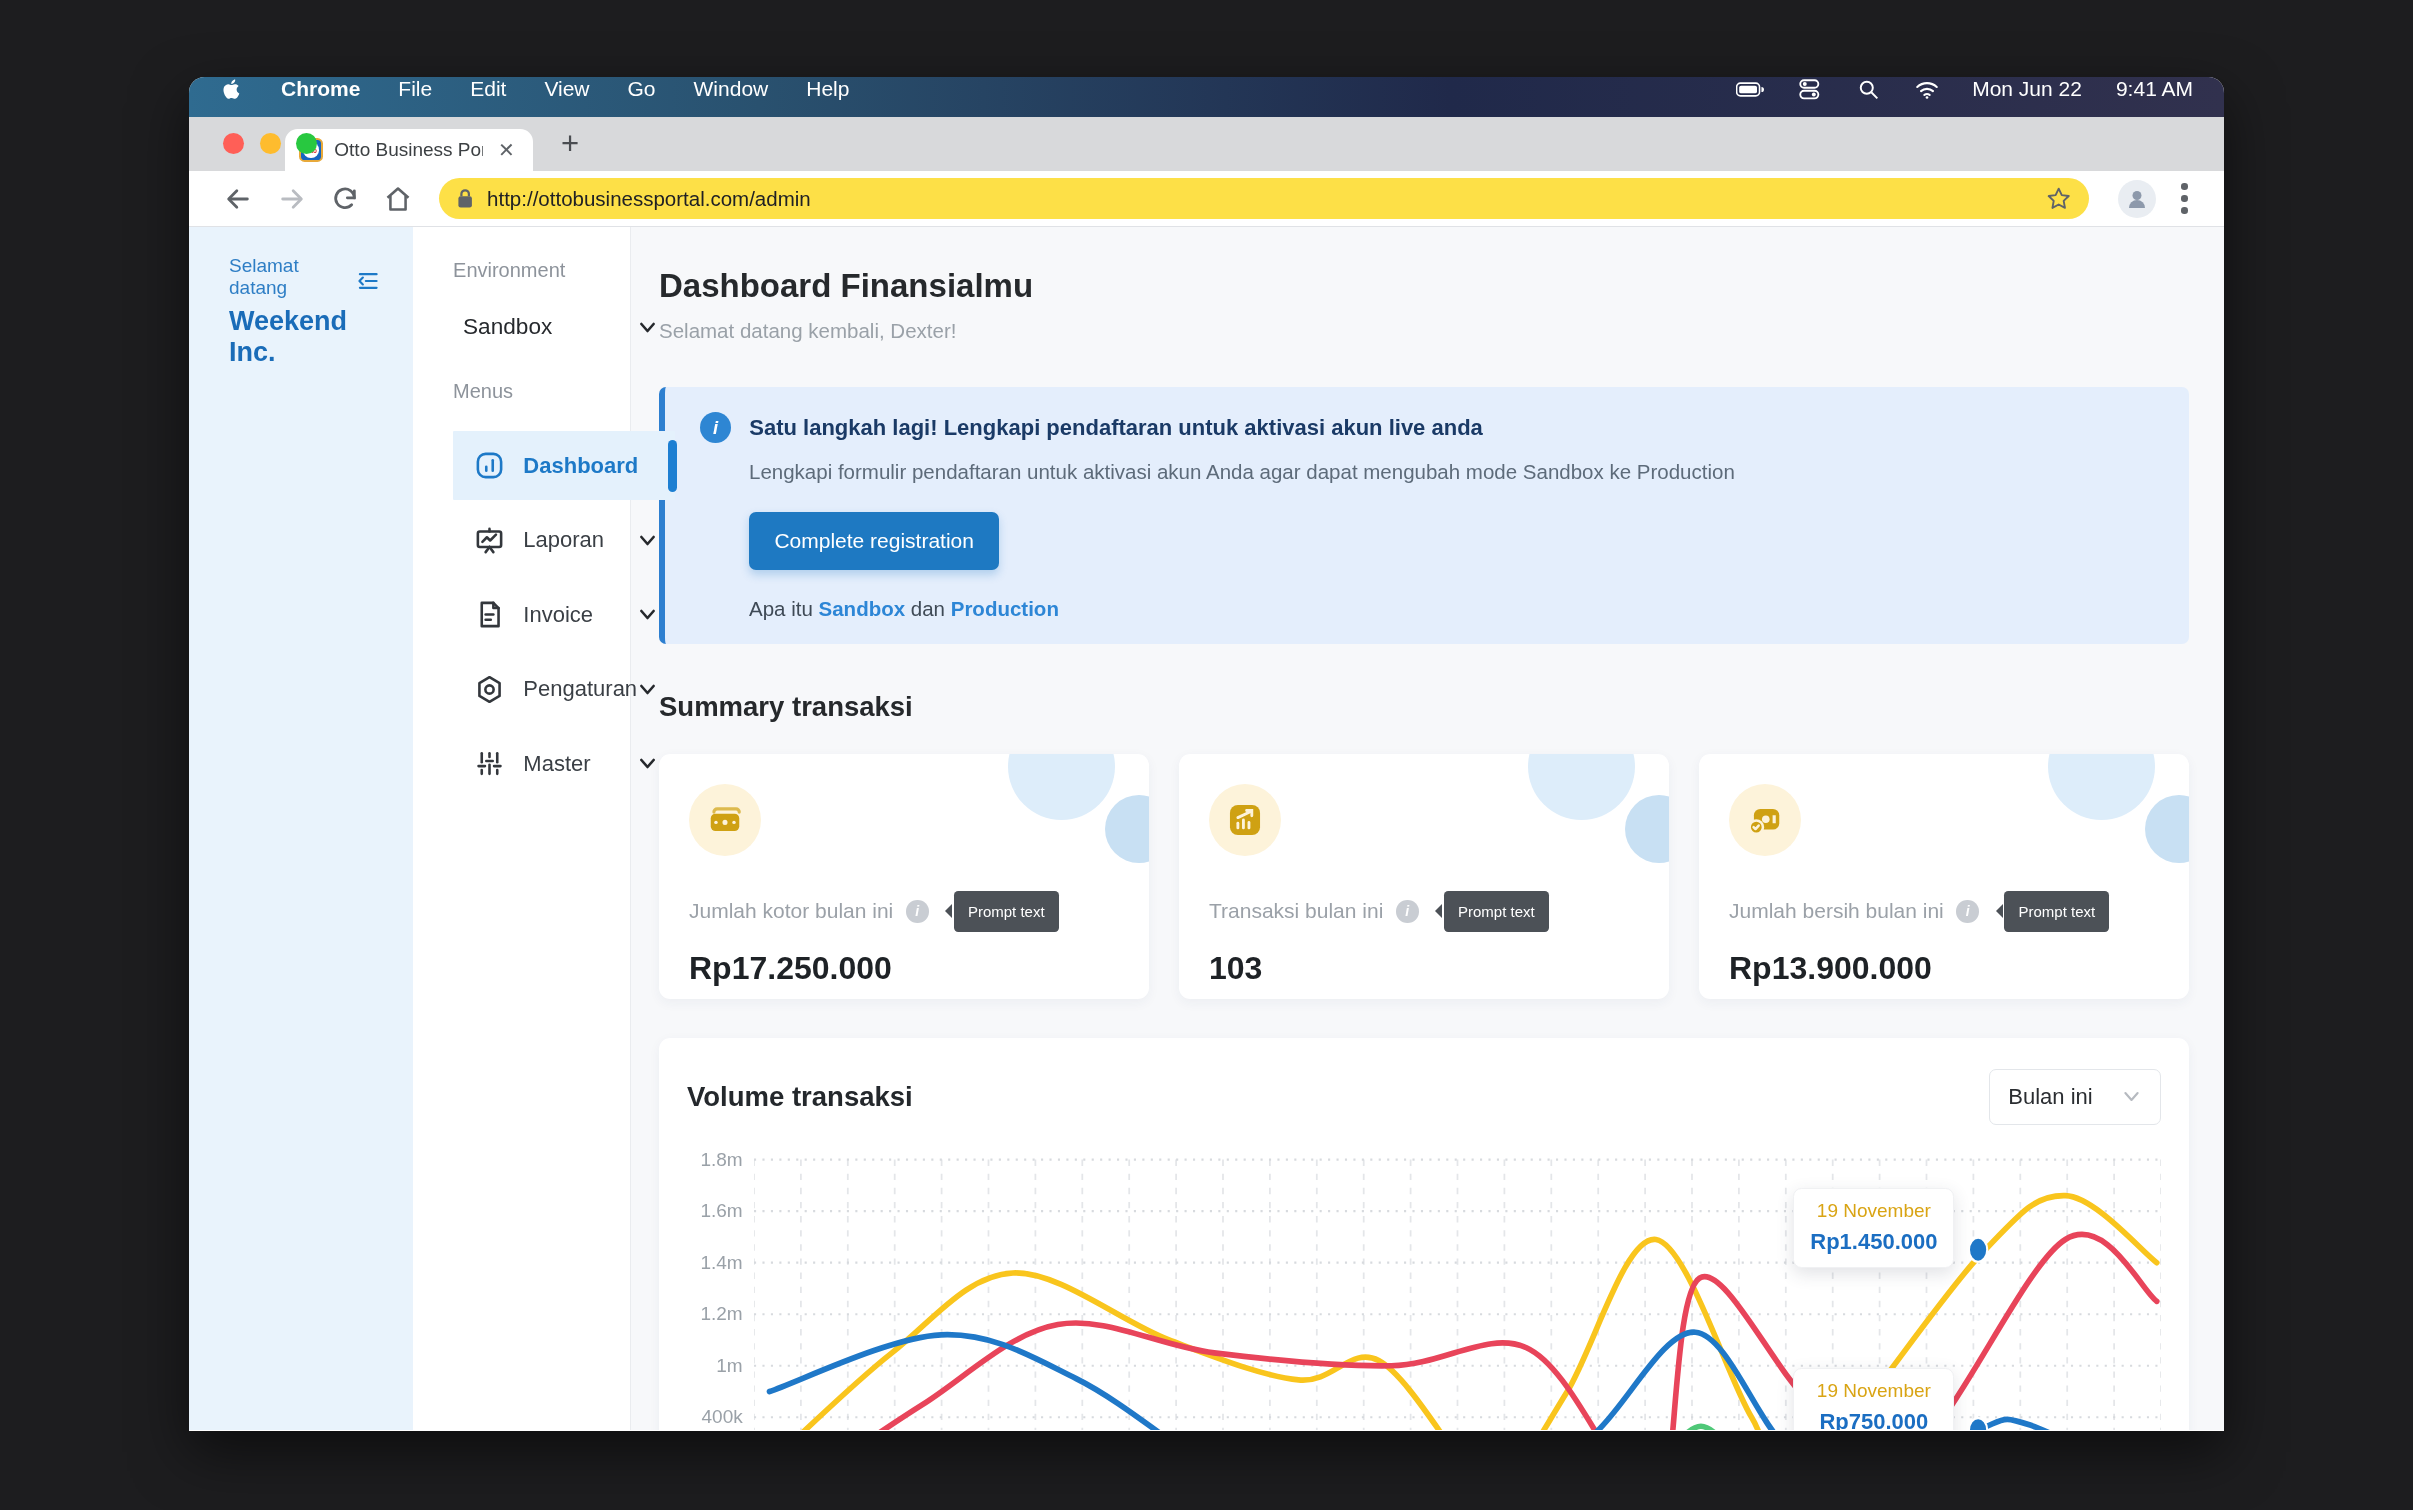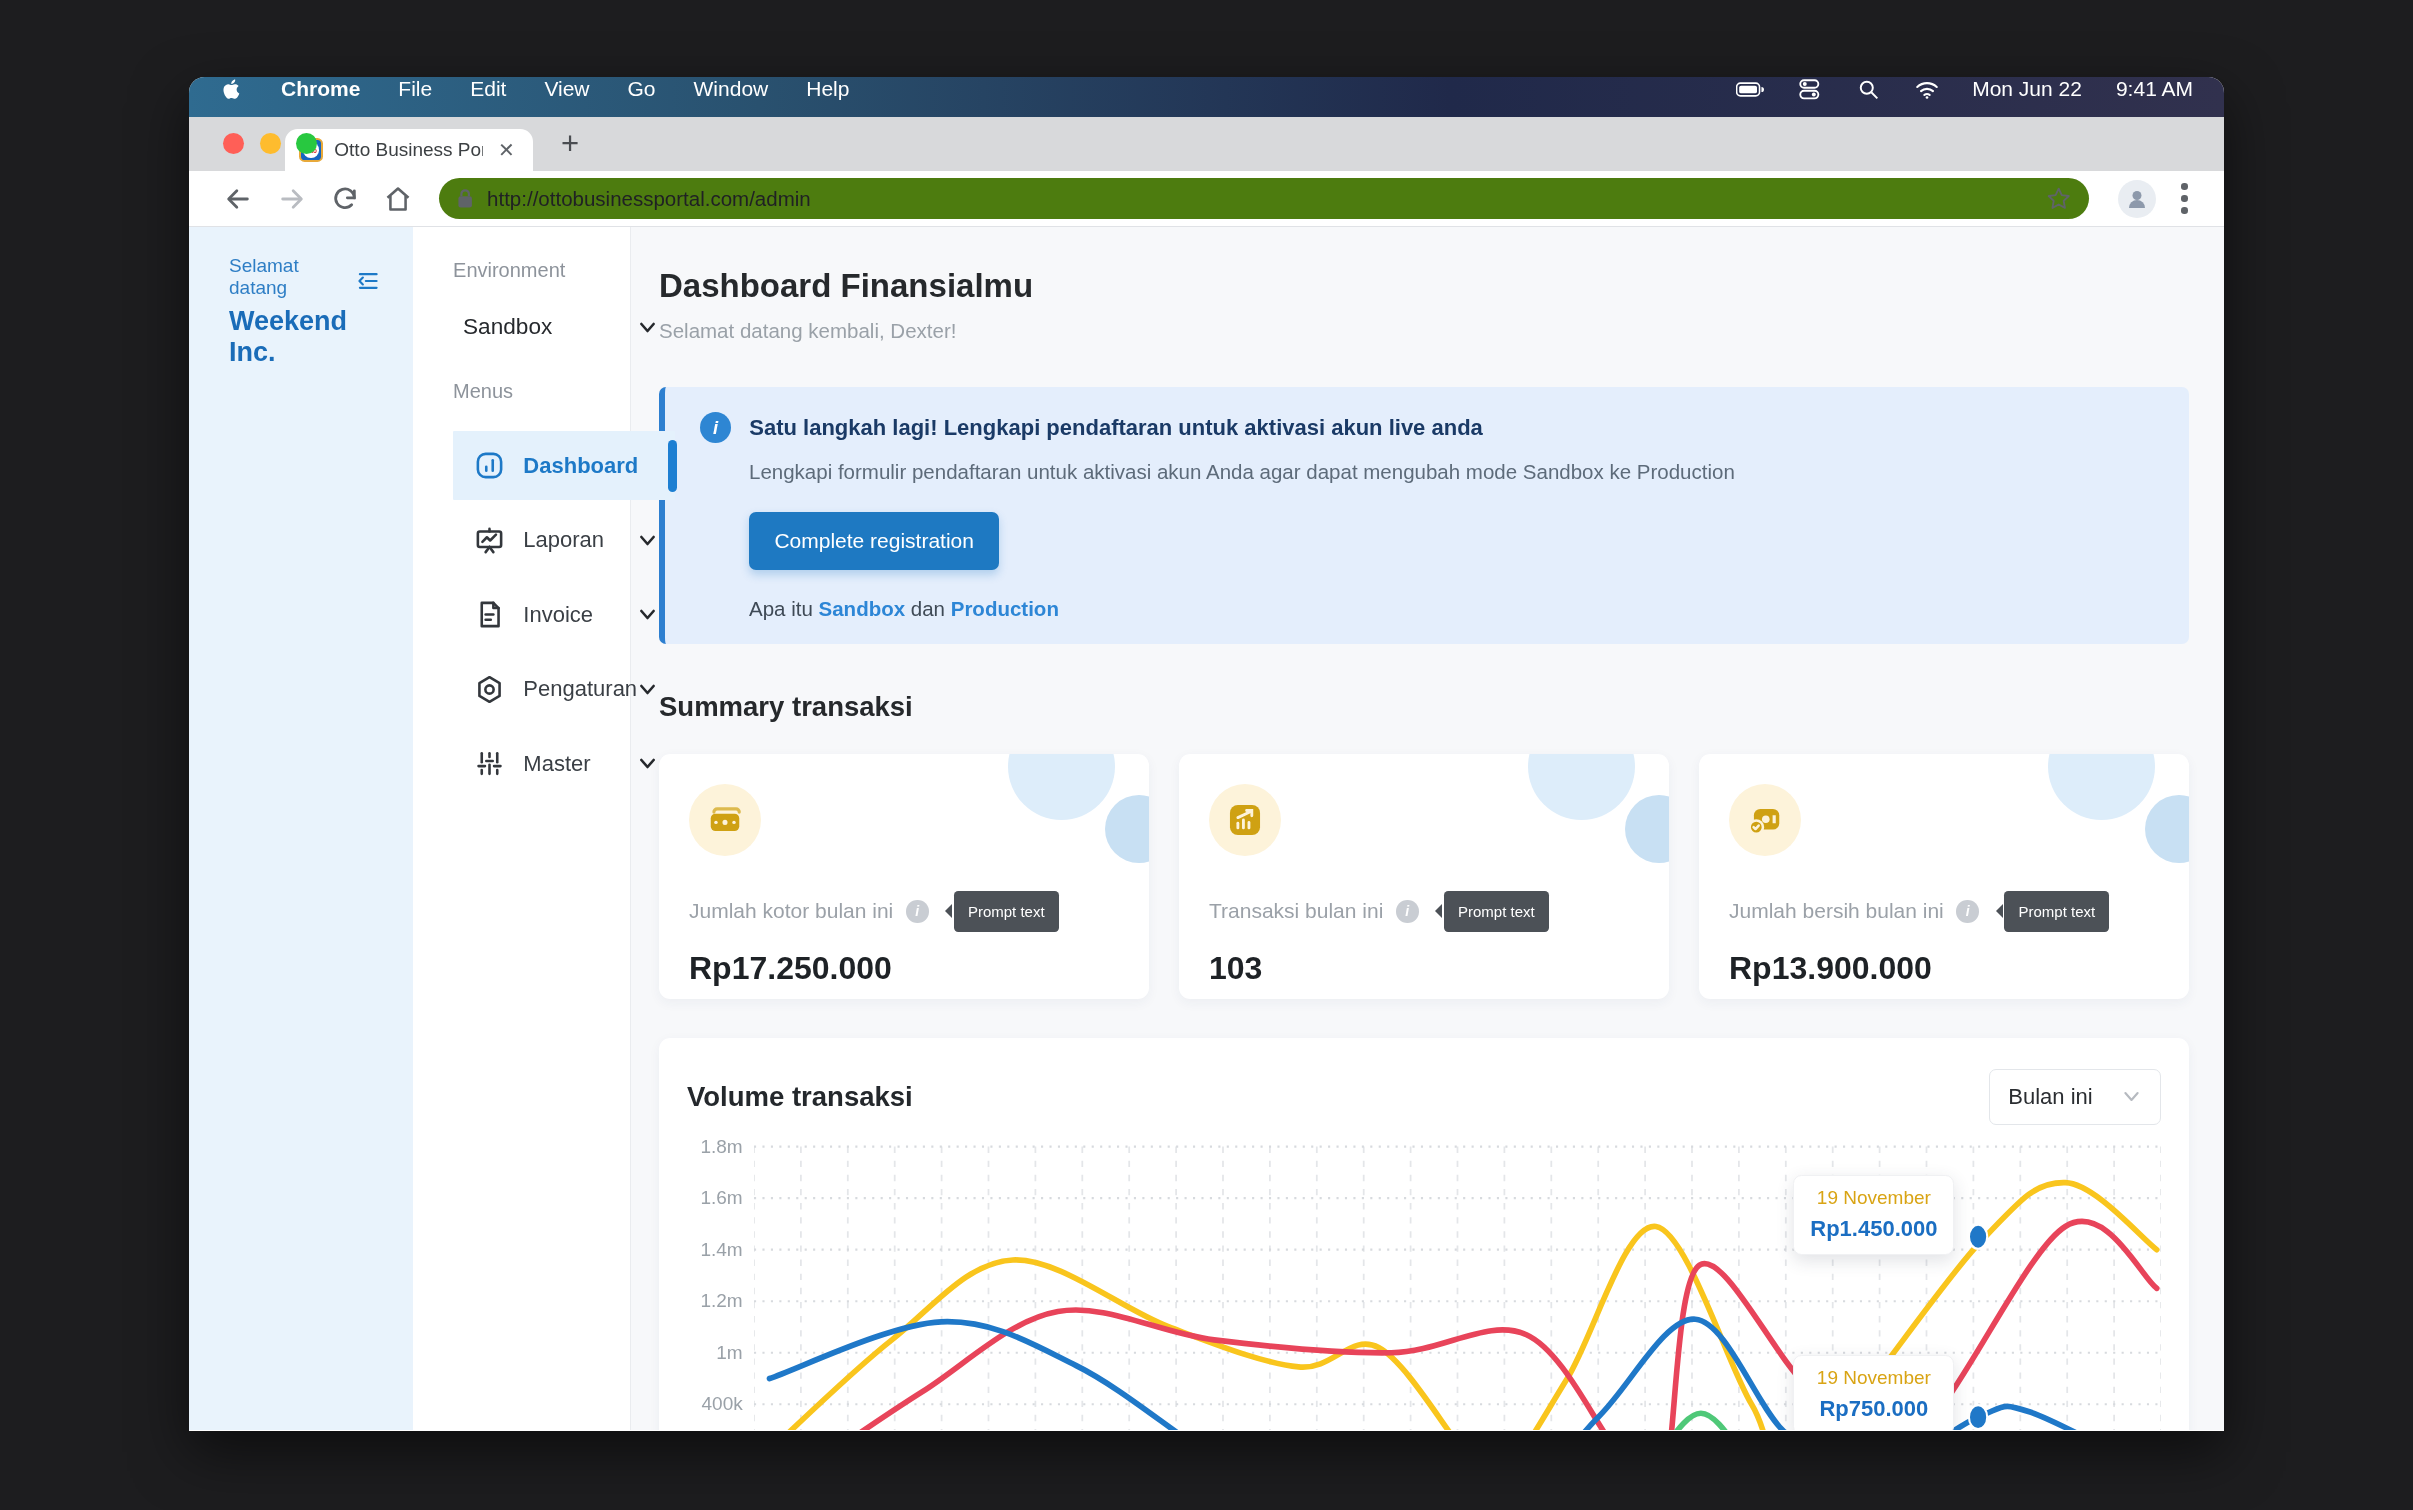--- a/index.html
+++ b/index.html
@@ -31,21 +31,21 @@
   .favicon .fdot { width:15.5px; height:15.5px; border-radius:50%; background:#fff; color:#d33; font-size:6.4px; font-weight:bold;
     display:flex; align-items:center; justify-content:center; }
   .tab-title { font-size:19px; color:#3c4043; white-space:nowrap; overflow:hidden; flex:1; }
   .tab-close { font-size:20px; color:#5f6368; padding:0 4.2px; }
   .newtab { font-size:31px; color:#4a4d51; margin:0 0 5.6px 28px; line-height:42px; }
 
   
   .toolbar { height:56px; background:#fff; display:flex; align-items:center; padding:0 22.6px; border-bottom:1.4px solid #e0e2e6; }
   .nav-ic { width:28px; height:28px; margin:0 12.7px; color:#5f6368; }
   .nav-ic.disabled { color:#b9bcc1; }
-  .omnibox { flex:1; height:41px; margin:0 18.3px 0 14px; background:#4d7c0f; border-radius:21px;
+  .omnibox { flex:1; height:41px; margin:0 18.3px 0 14px; background:#fde047; border-radius:21px;
     display:flex; align-items:center; padding:0 17px; gap:12.7px; }
   .lock { width:18.3px; height:21px; color:#5f6368; flex:none; }
   .url { font-size:20.5px; color:#202124; flex:1; }
   .star { width:25.4px; height:25.4px; color:#5f6368; flex:none; }
   .avatar { width:38px; height:38px; border-radius:50%; background:#e9edf2; display:flex; align-items:center; justify-content:center; color:#8d99ab; margin:0 11.3px; }
   .dots3 { width:8.5px; margin:0 12.7px; display:flex; flex-direction:column; gap:5.6px; align-items:center; }
   .dots3 i { width:6.4px; height:6.4px; border-radius:50%; background:#5f6368; }
 
   
   .page { display:flex; height:1203px; background:#f7f8fa; }
@@ -104,21 +104,21 @@
     border:7px solid transparent; border-right-color:#4c5157; border-left:none; }
   .card-value { font-size:32px; font-weight:bold; color:#1e2226; margin-top:18.3px; }
 
   .chart-card { margin-top:39px; background:#fff; border-radius:11.3px 11.3px 0 0; padding:31px 28px 0 28px;
     box-shadow:0 3.5px 11.3px rgba(40,60,90,.05); height:494px; }
   .chart-head { display:flex; align-items:center; justify-content:space-between; }
   .chart-title { font-size:27.5px; font-weight:bold; color:#24282c; }
   .select { display:flex; align-items:center; gap:28px; border:1.4px solid #e3e6ea; border-radius:7px;
     padding:14px 18.3px; font-size:22px; color:#2a2d31; background:#fff; }
   .select .chev { color:#b6bac0; }
-  .chart-wrap { position:relative; margin-top:11px; height:353px; display:flex; }
+  .chart-wrap { position:relative; margin-top:24px; height:353px; display:flex; }
   .y-col { width:67px; position:relative; flex:none; }
   .y-tick { position:absolute; right:11.3px; font-size:19px; color:#9aa1a8; transform:translateY(-50%); }
   #chart-svg { flex:1; height:353px; }
   .chart-tip { position:absolute; width:161px; background:#fff; border-radius:8.5px; border:0.7px solid #f0f1f3;
     box-shadow:0 5.6px 17px rgba(50,60,80,.14); padding:11.3px 7px; text-align:center; }
   .tip-date { font-size:19px; color:#d9a414; }
   .tip-val { font-size:22px; font-weight:bold; color:#1b6ec2; margin-top:7px; }
 </style>
 </head>
 <body>

